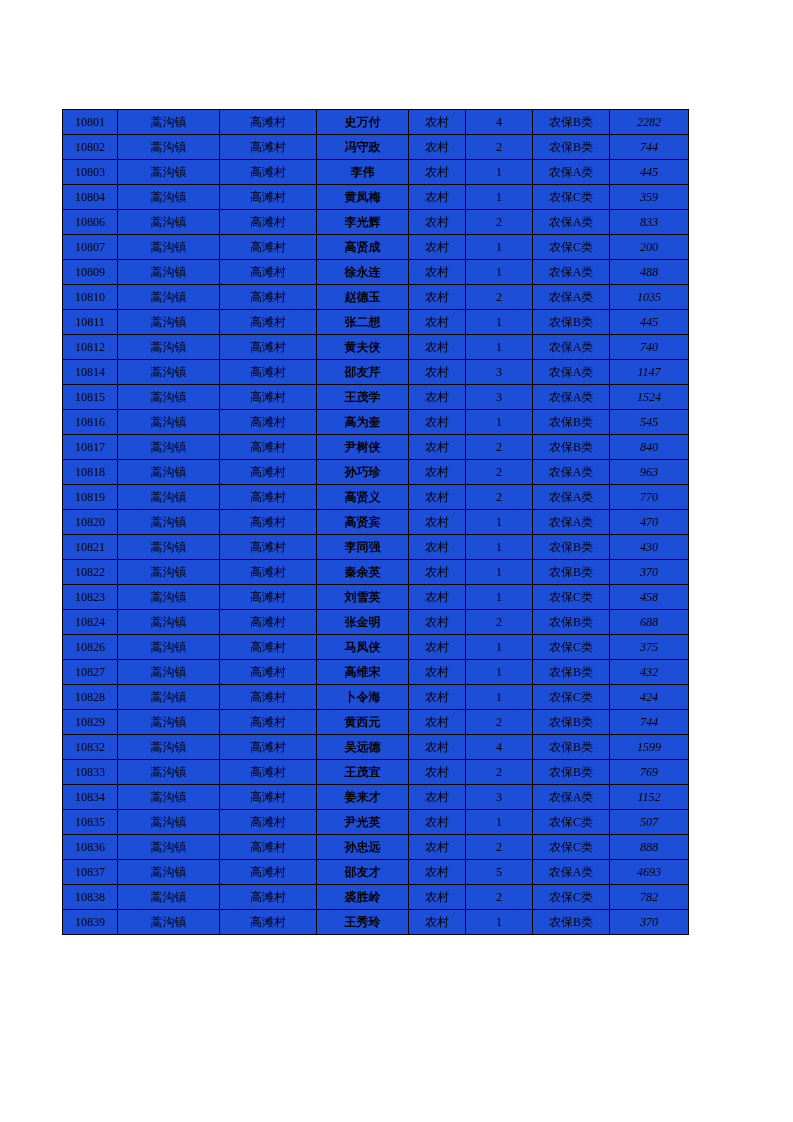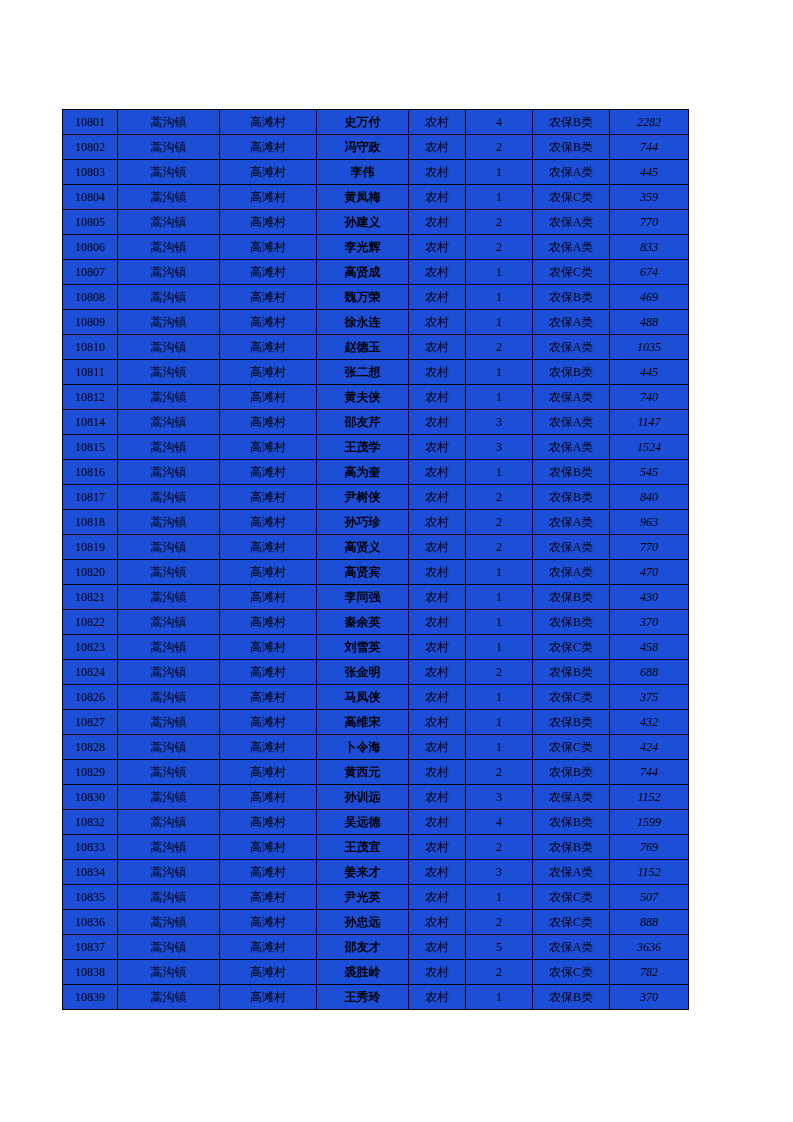--- a/index.html
+++ b/index.html
@@ -91,290 +91,260 @@
     <td class="c-id">10804</td>
     <td class="c-town">蒿沟镇</td>
     <td class="c-village">高滩村</td>
     <td class="c-name">黄凤梅</td>
     <td class="c-type">农村</td>
     <td class="c-count">1</td>
     <td class="c-category">农保C类</td>
     <td class="c-amount">359</td>
   </tr>
         <tr>
-    <td class="c-id">10805</td>
-    <td class="c-town">蒿沟镇</td>
-    <td class="c-village">高滩村</td>
-    <td class="c-name">孙建义</td>
+    <td class="c-id">10806</td>
+    <td class="c-town">蒿沟镇</td>
+    <td class="c-village">高滩村</td>
+    <td class="c-name">李光辉</td>
+    <td class="c-type">农村</td>
+    <td class="c-count">2</td>
+    <td class="c-category">农保A类</td>
+    <td class="c-amount">833</td>
+  </tr>
+        <tr>
+    <td class="c-id">10807</td>
+    <td class="c-town">蒿沟镇</td>
+    <td class="c-village">高滩村</td>
+    <td class="c-name">高贤成</td>
+    <td class="c-type">农村</td>
+    <td class="c-count">1</td>
+    <td class="c-category">农保C类</td>
+    <td class="c-amount">200</td>
+  </tr>
+        <tr>
+    <td class="c-id">10809</td>
+    <td class="c-town">蒿沟镇</td>
+    <td class="c-village">高滩村</td>
+    <td class="c-name">徐永连</td>
+    <td class="c-type">农村</td>
+    <td class="c-count">1</td>
+    <td class="c-category">农保A类</td>
+    <td class="c-amount">488</td>
+  </tr>
+        <tr>
+    <td class="c-id">10810</td>
+    <td class="c-town">蒿沟镇</td>
+    <td class="c-village">高滩村</td>
+    <td class="c-name">赵德玉</td>
+    <td class="c-type">农村</td>
+    <td class="c-count">2</td>
+    <td class="c-category">农保A类</td>
+    <td class="c-amount">1035</td>
+  </tr>
+        <tr>
+    <td class="c-id">10811</td>
+    <td class="c-town">蒿沟镇</td>
+    <td class="c-village">高滩村</td>
+    <td class="c-name">张二想</td>
+    <td class="c-type">农村</td>
+    <td class="c-count">1</td>
+    <td class="c-category">农保B类</td>
+    <td class="c-amount">445</td>
+  </tr>
+        <tr>
+    <td class="c-id">10812</td>
+    <td class="c-town">蒿沟镇</td>
+    <td class="c-village">高滩村</td>
+    <td class="c-name">黄夫侠</td>
+    <td class="c-type">农村</td>
+    <td class="c-count">1</td>
+    <td class="c-category">农保A类</td>
+    <td class="c-amount">740</td>
+  </tr>
+        <tr>
+    <td class="c-id">10814</td>
+    <td class="c-town">蒿沟镇</td>
+    <td class="c-village">高滩村</td>
+    <td class="c-name">邵友芹</td>
+    <td class="c-type">农村</td>
+    <td class="c-count">3</td>
+    <td class="c-category">农保A类</td>
+    <td class="c-amount">1147</td>
+  </tr>
+        <tr>
+    <td class="c-id">10815</td>
+    <td class="c-town">蒿沟镇</td>
+    <td class="c-village">高滩村</td>
+    <td class="c-name">王茂学</td>
+    <td class="c-type">农村</td>
+    <td class="c-count">3</td>
+    <td class="c-category">农保A类</td>
+    <td class="c-amount">1524</td>
+  </tr>
+        <tr>
+    <td class="c-id">10816</td>
+    <td class="c-town">蒿沟镇</td>
+    <td class="c-village">高滩村</td>
+    <td class="c-name">高为奎</td>
+    <td class="c-type">农村</td>
+    <td class="c-count">1</td>
+    <td class="c-category">农保B类</td>
+    <td class="c-amount">545</td>
+  </tr>
+        <tr>
+    <td class="c-id">10817</td>
+    <td class="c-town">蒿沟镇</td>
+    <td class="c-village">高滩村</td>
+    <td class="c-name">尹树侠</td>
+    <td class="c-type">农村</td>
+    <td class="c-count">2</td>
+    <td class="c-category">农保B类</td>
+    <td class="c-amount">840</td>
+  </tr>
+        <tr>
+    <td class="c-id">10818</td>
+    <td class="c-town">蒿沟镇</td>
+    <td class="c-village">高滩村</td>
+    <td class="c-name">孙巧珍</td>
+    <td class="c-type">农村</td>
+    <td class="c-count">2</td>
+    <td class="c-category">农保A类</td>
+    <td class="c-amount">963</td>
+  </tr>
+        <tr>
+    <td class="c-id">10819</td>
+    <td class="c-town">蒿沟镇</td>
+    <td class="c-village">高滩村</td>
+    <td class="c-name">高贤义</td>
     <td class="c-type">农村</td>
     <td class="c-count">2</td>
     <td class="c-category">农保A类</td>
     <td class="c-amount">770</td>
   </tr>
         <tr>
-    <td class="c-id">10806</td>
-    <td class="c-town">蒿沟镇</td>
-    <td class="c-village">高滩村</td>
-    <td class="c-name">李光辉</td>
-    <td class="c-type">农村</td>
-    <td class="c-count">2</td>
-    <td class="c-category">农保A类</td>
-    <td class="c-amount">833</td>
-  </tr>
-        <tr>
-    <td class="c-id">10807</td>
-    <td class="c-town">蒿沟镇</td>
-    <td class="c-village">高滩村</td>
-    <td class="c-name">高贤成</td>
-    <td class="c-type">农村</td>
-    <td class="c-count">1</td>
-    <td class="c-category">农保C类</td>
-    <td class="c-amount">674</td>
-  </tr>
-        <tr>
-    <td class="c-id">10808</td>
-    <td class="c-town">蒿沟镇</td>
-    <td class="c-village">高滩村</td>
-    <td class="c-name">魏万荣</td>
-    <td class="c-type">农村</td>
-    <td class="c-count">1</td>
-    <td class="c-category">农保B类</td>
-    <td class="c-amount">469</td>
-  </tr>
-        <tr>
-    <td class="c-id">10809</td>
-    <td class="c-town">蒿沟镇</td>
-    <td class="c-village">高滩村</td>
-    <td class="c-name">徐永连</td>
-    <td class="c-type">农村</td>
-    <td class="c-count">1</td>
-    <td class="c-category">农保A类</td>
-    <td class="c-amount">488</td>
-  </tr>
-        <tr>
-    <td class="c-id">10810</td>
-    <td class="c-town">蒿沟镇</td>
-    <td class="c-village">高滩村</td>
-    <td class="c-name">赵德玉</td>
-    <td class="c-type">农村</td>
-    <td class="c-count">2</td>
-    <td class="c-category">农保A类</td>
-    <td class="c-amount">1035</td>
-  </tr>
-        <tr>
-    <td class="c-id">10811</td>
-    <td class="c-town">蒿沟镇</td>
-    <td class="c-village">高滩村</td>
-    <td class="c-name">张二想</td>
-    <td class="c-type">农村</td>
-    <td class="c-count">1</td>
-    <td class="c-category">农保B类</td>
-    <td class="c-amount">445</td>
-  </tr>
-        <tr>
-    <td class="c-id">10812</td>
-    <td class="c-town">蒿沟镇</td>
-    <td class="c-village">高滩村</td>
-    <td class="c-name">黄夫侠</td>
-    <td class="c-type">农村</td>
-    <td class="c-count">1</td>
-    <td class="c-category">农保A类</td>
-    <td class="c-amount">740</td>
-  </tr>
-        <tr>
-    <td class="c-id">10814</td>
-    <td class="c-town">蒿沟镇</td>
-    <td class="c-village">高滩村</td>
-    <td class="c-name">邵友芹</td>
+    <td class="c-id">10820</td>
+    <td class="c-town">蒿沟镇</td>
+    <td class="c-village">高滩村</td>
+    <td class="c-name">高贤宾</td>
+    <td class="c-type">农村</td>
+    <td class="c-count">1</td>
+    <td class="c-category">农保A类</td>
+    <td class="c-amount">470</td>
+  </tr>
+        <tr>
+    <td class="c-id">10821</td>
+    <td class="c-town">蒿沟镇</td>
+    <td class="c-village">高滩村</td>
+    <td class="c-name">李同强</td>
+    <td class="c-type">农村</td>
+    <td class="c-count">1</td>
+    <td class="c-category">农保B类</td>
+    <td class="c-amount">430</td>
+  </tr>
+        <tr>
+    <td class="c-id">10822</td>
+    <td class="c-town">蒿沟镇</td>
+    <td class="c-village">高滩村</td>
+    <td class="c-name">秦余英</td>
+    <td class="c-type">农村</td>
+    <td class="c-count">1</td>
+    <td class="c-category">农保B类</td>
+    <td class="c-amount">370</td>
+  </tr>
+        <tr>
+    <td class="c-id">10823</td>
+    <td class="c-town">蒿沟镇</td>
+    <td class="c-village">高滩村</td>
+    <td class="c-name">刘雪英</td>
+    <td class="c-type">农村</td>
+    <td class="c-count">1</td>
+    <td class="c-category">农保C类</td>
+    <td class="c-amount">458</td>
+  </tr>
+        <tr>
+    <td class="c-id">10824</td>
+    <td class="c-town">蒿沟镇</td>
+    <td class="c-village">高滩村</td>
+    <td class="c-name">张金明</td>
+    <td class="c-type">农村</td>
+    <td class="c-count">2</td>
+    <td class="c-category">农保B类</td>
+    <td class="c-amount">688</td>
+  </tr>
+        <tr>
+    <td class="c-id">10826</td>
+    <td class="c-town">蒿沟镇</td>
+    <td class="c-village">高滩村</td>
+    <td class="c-name">马凤侠</td>
+    <td class="c-type">农村</td>
+    <td class="c-count">1</td>
+    <td class="c-category">农保C类</td>
+    <td class="c-amount">375</td>
+  </tr>
+        <tr>
+    <td class="c-id">10827</td>
+    <td class="c-town">蒿沟镇</td>
+    <td class="c-village">高滩村</td>
+    <td class="c-name">高维宋</td>
+    <td class="c-type">农村</td>
+    <td class="c-count">1</td>
+    <td class="c-category">农保B类</td>
+    <td class="c-amount">432</td>
+  </tr>
+        <tr>
+    <td class="c-id">10828</td>
+    <td class="c-town">蒿沟镇</td>
+    <td class="c-village">高滩村</td>
+    <td class="c-name">卜令海</td>
+    <td class="c-type">农村</td>
+    <td class="c-count">1</td>
+    <td class="c-category">农保C类</td>
+    <td class="c-amount">424</td>
+  </tr>
+        <tr>
+    <td class="c-id">10829</td>
+    <td class="c-town">蒿沟镇</td>
+    <td class="c-village">高滩村</td>
+    <td class="c-name">黄西元</td>
+    <td class="c-type">农村</td>
+    <td class="c-count">2</td>
+    <td class="c-category">农保B类</td>
+    <td class="c-amount">744</td>
+  </tr>
+        <tr>
+    <td class="c-id">10832</td>
+    <td class="c-town">蒿沟镇</td>
+    <td class="c-village">高滩村</td>
+    <td class="c-name">吴远德</td>
+    <td class="c-type">农村</td>
+    <td class="c-count">4</td>
+    <td class="c-category">农保B类</td>
+    <td class="c-amount">1599</td>
+  </tr>
+        <tr>
+    <td class="c-id">10833</td>
+    <td class="c-town">蒿沟镇</td>
+    <td class="c-village">高滩村</td>
+    <td class="c-name">王茂宜</td>
+    <td class="c-type">农村</td>
+    <td class="c-count">2</td>
+    <td class="c-category">农保B类</td>
+    <td class="c-amount">769</td>
+  </tr>
+        <tr>
+    <td class="c-id">10834</td>
+    <td class="c-town">蒿沟镇</td>
+    <td class="c-village">高滩村</td>
+    <td class="c-name">姜来才</td>
     <td class="c-type">农村</td>
     <td class="c-count">3</td>
     <td class="c-category">农保A类</td>
-    <td class="c-amount">1147</td>
-  </tr>
-        <tr>
-    <td class="c-id">10815</td>
-    <td class="c-town">蒿沟镇</td>
-    <td class="c-village">高滩村</td>
-    <td class="c-name">王茂学</td>
-    <td class="c-type">农村</td>
-    <td class="c-count">3</td>
-    <td class="c-category">农保A类</td>
-    <td class="c-amount">1524</td>
-  </tr>
-        <tr>
-    <td class="c-id">10816</td>
-    <td class="c-town">蒿沟镇</td>
-    <td class="c-village">高滩村</td>
-    <td class="c-name">高为奎</td>
-    <td class="c-type">农村</td>
-    <td class="c-count">1</td>
-    <td class="c-category">农保B类</td>
-    <td class="c-amount">545</td>
-  </tr>
-        <tr>
-    <td class="c-id">10817</td>
-    <td class="c-town">蒿沟镇</td>
-    <td class="c-village">高滩村</td>
-    <td class="c-name">尹树侠</td>
-    <td class="c-type">农村</td>
-    <td class="c-count">2</td>
-    <td class="c-category">农保B类</td>
-    <td class="c-amount">840</td>
-  </tr>
-        <tr>
-    <td class="c-id">10818</td>
-    <td class="c-town">蒿沟镇</td>
-    <td class="c-village">高滩村</td>
-    <td class="c-name">孙巧珍</td>
-    <td class="c-type">农村</td>
-    <td class="c-count">2</td>
-    <td class="c-category">农保A类</td>
-    <td class="c-amount">963</td>
-  </tr>
-        <tr>
-    <td class="c-id">10819</td>
-    <td class="c-town">蒿沟镇</td>
-    <td class="c-village">高滩村</td>
-    <td class="c-name">高贤义</td>
-    <td class="c-type">农村</td>
-    <td class="c-count">2</td>
-    <td class="c-category">农保A类</td>
-    <td class="c-amount">770</td>
-  </tr>
-        <tr>
-    <td class="c-id">10820</td>
-    <td class="c-town">蒿沟镇</td>
-    <td class="c-village">高滩村</td>
-    <td class="c-name">高贤宾</td>
-    <td class="c-type">农村</td>
-    <td class="c-count">1</td>
-    <td class="c-category">农保A类</td>
-    <td class="c-amount">470</td>
-  </tr>
-        <tr>
-    <td class="c-id">10821</td>
-    <td class="c-town">蒿沟镇</td>
-    <td class="c-village">高滩村</td>
-    <td class="c-name">李同强</td>
-    <td class="c-type">农村</td>
-    <td class="c-count">1</td>
-    <td class="c-category">农保B类</td>
-    <td class="c-amount">430</td>
-  </tr>
-        <tr>
-    <td class="c-id">10822</td>
-    <td class="c-town">蒿沟镇</td>
-    <td class="c-village">高滩村</td>
-    <td class="c-name">秦余英</td>
-    <td class="c-type">农村</td>
-    <td class="c-count">1</td>
-    <td class="c-category">农保B类</td>
-    <td class="c-amount">370</td>
-  </tr>
-        <tr>
-    <td class="c-id">10823</td>
-    <td class="c-town">蒿沟镇</td>
-    <td class="c-village">高滩村</td>
-    <td class="c-name">刘雪英</td>
-    <td class="c-type">农村</td>
-    <td class="c-count">1</td>
-    <td class="c-category">农保C类</td>
-    <td class="c-amount">458</td>
-  </tr>
-        <tr>
-    <td class="c-id">10824</td>
-    <td class="c-town">蒿沟镇</td>
-    <td class="c-village">高滩村</td>
-    <td class="c-name">张金明</td>
-    <td class="c-type">农村</td>
-    <td class="c-count">2</td>
-    <td class="c-category">农保B类</td>
-    <td class="c-amount">688</td>
-  </tr>
-        <tr>
-    <td class="c-id">10826</td>
-    <td class="c-town">蒿沟镇</td>
-    <td class="c-village">高滩村</td>
-    <td class="c-name">马凤侠</td>
-    <td class="c-type">农村</td>
-    <td class="c-count">1</td>
-    <td class="c-category">农保C类</td>
-    <td class="c-amount">375</td>
-  </tr>
-        <tr>
-    <td class="c-id">10827</td>
-    <td class="c-town">蒿沟镇</td>
-    <td class="c-village">高滩村</td>
-    <td class="c-name">高维宋</td>
-    <td class="c-type">农村</td>
-    <td class="c-count">1</td>
-    <td class="c-category">农保B类</td>
-    <td class="c-amount">432</td>
-  </tr>
-        <tr>
-    <td class="c-id">10828</td>
-    <td class="c-town">蒿沟镇</td>
-    <td class="c-village">高滩村</td>
-    <td class="c-name">卜令海</td>
-    <td class="c-type">农村</td>
-    <td class="c-count">1</td>
-    <td class="c-category">农保C类</td>
-    <td class="c-amount">424</td>
-  </tr>
-        <tr>
-    <td class="c-id">10829</td>
-    <td class="c-town">蒿沟镇</td>
-    <td class="c-village">高滩村</td>
-    <td class="c-name">黄西元</td>
-    <td class="c-type">农村</td>
-    <td class="c-count">2</td>
-    <td class="c-category">农保B类</td>
-    <td class="c-amount">744</td>
-  </tr>
-        <tr>
-    <td class="c-id">10830</td>
-    <td class="c-town">蒿沟镇</td>
-    <td class="c-village">高滩村</td>
-    <td class="c-name">孙训远</td>
-    <td class="c-type">农村</td>
-    <td class="c-count">3</td>
-    <td class="c-category">农保A类</td>
     <td class="c-amount">1152</td>
   </tr>
         <tr>
-    <td class="c-id">10832</td>
-    <td class="c-town">蒿沟镇</td>
-    <td class="c-village">高滩村</td>
-    <td class="c-name">吴远德</td>
-    <td class="c-type">农村</td>
-    <td class="c-count">4</td>
-    <td class="c-category">农保B类</td>
-    <td class="c-amount">1599</td>
-  </tr>
-        <tr>
-    <td class="c-id">10833</td>
-    <td class="c-town">蒿沟镇</td>
-    <td class="c-village">高滩村</td>
-    <td class="c-name">王茂宜</td>
-    <td class="c-type">农村</td>
-    <td class="c-count">2</td>
-    <td class="c-category">农保B类</td>
-    <td class="c-amount">769</td>
-  </tr>
-        <tr>
-    <td class="c-id">10834</td>
-    <td class="c-town">蒿沟镇</td>
-    <td class="c-village">高滩村</td>
-    <td class="c-name">姜来才</td>
-    <td class="c-type">农村</td>
-    <td class="c-count">3</td>
-    <td class="c-category">农保A类</td>
-    <td class="c-amount">1152</td>
-  </tr>
-        <tr>
     <td class="c-id">10835</td>
     <td class="c-town">蒿沟镇</td>
     <td class="c-village">高滩村</td>
     <td class="c-name">尹光英</td>
     <td class="c-type">农村</td>
     <td class="c-count">1</td>
     <td class="c-category">农保C类</td>
     <td class="c-amount">507</td>
   </tr>
         <tr>
@@ -388,21 +358,21 @@
     <td class="c-amount">888</td>
   </tr>
         <tr>
     <td class="c-id">10837</td>
     <td class="c-town">蒿沟镇</td>
     <td class="c-village">高滩村</td>
     <td class="c-name">邵友才</td>
     <td class="c-type">农村</td>
     <td class="c-count">5</td>
     <td class="c-category">农保A类</td>
-    <td class="c-amount">3636</td>
+    <td class="c-amount">4693</td>
   </tr>
         <tr>
     <td class="c-id">10838</td>
     <td class="c-town">蒿沟镇</td>
     <td class="c-village">高滩村</td>
     <td class="c-name">裘胜岭</td>
     <td class="c-type">农村</td>
     <td class="c-count">2</td>
     <td class="c-category">农保C类</td>
     <td class="c-amount">782</td>

